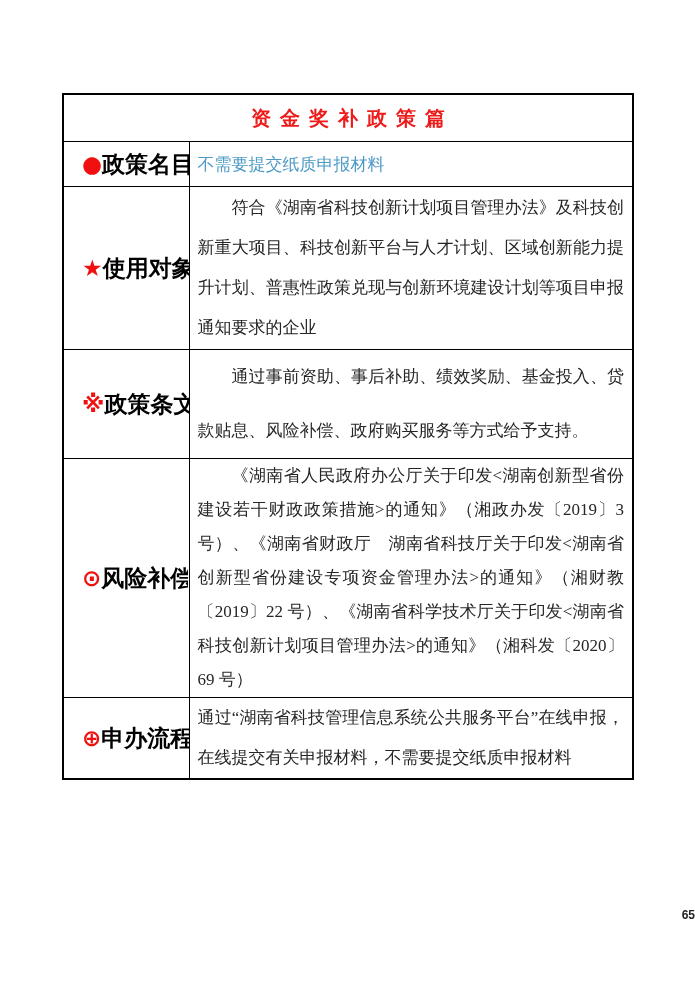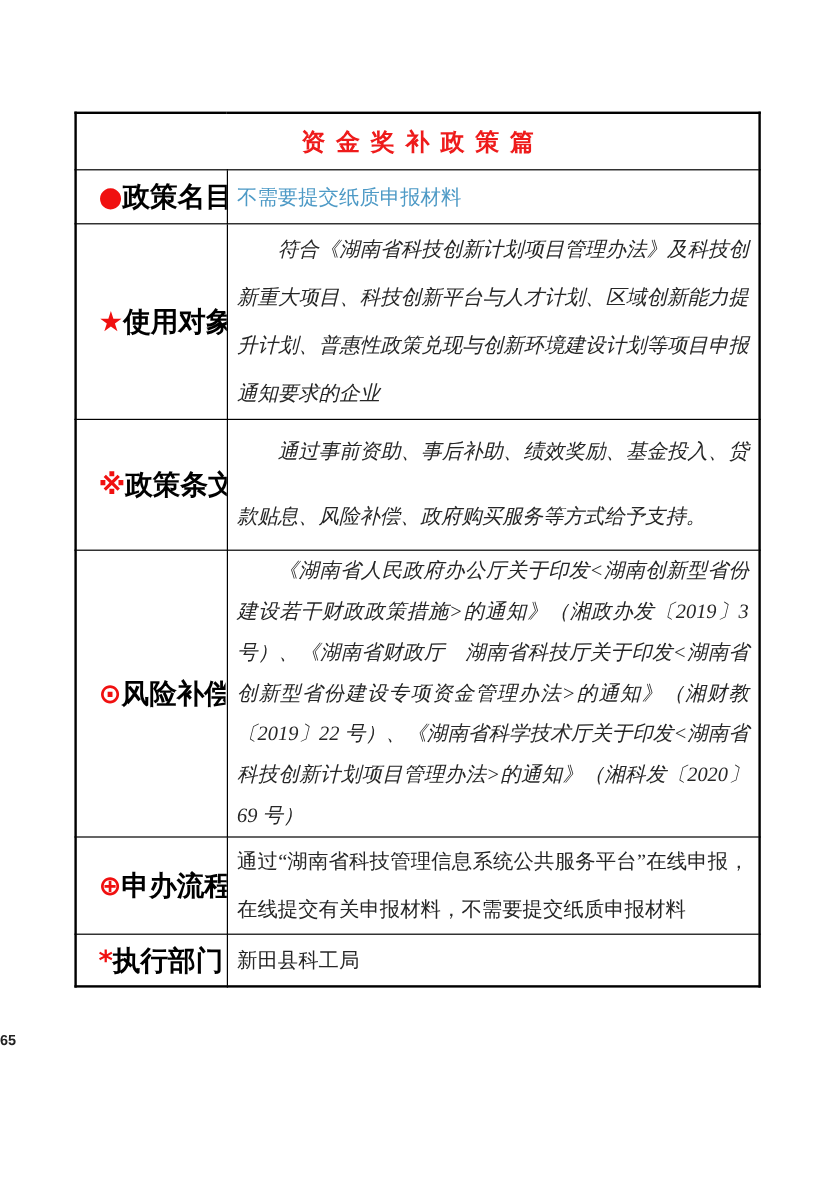--- a/index.html
+++ b/index.html
@@ -65,43 +65,43 @@
   
   td.val {
     font-size: 17px;
     color: #262626;
     padding: 0 8px;
   }
   td.val.justify {
     text-align: justify;
     text-justify: inter-character;
   }
-  td.val.indent { text-indent: 2em; font-style: italic; }
+  td.val.indent { text-indent: 2em; }
 
   tr.r-name td   { height: 42px; }
   tr.r-name td.val { color: #4e9ac6; }
   tr.r-target td { height: 160px; }
   tr.r-target td.val { line-height: 40px; }
   tr.r-clause td { height: 82px; }
   tr.r-clause td.val { line-height: 54px; }
   tr.r-basis td  { height: 229px; border-radius: 27px; }
   tr.r-basis td.val { line-height: 34px; }
   tr.r-process td{ height: 77px; }
   tr.r-process td.val { line-height: 40px; }
   tr.r-dept td   { height: 40px; }
   tr.r-contact td{ height: 40px; }
   tr.r-phone td  { height: 42px; }
   tr.r-phone td.val { padding-left: 15px; }
 
   .page-number {
     position: absolute;
     left: 0;
     right: 0;
-    top: 860px;
-    text-align: left;
+    top: 908px;
+    text-align: right;
     font-family: "Liberation Sans", sans-serif;
     font-size: 12px;
     font-weight: 600;
     color: #222;
   }
 </style>
 </head>
 <body>
 
 <div class="page">
@@ -135,24 +135,20 @@
     <tr class="r-basis">
       <td class="lbl"><span class="sym">⊙</span><span>风险补偿</span></td>
       <td class="val justify indent">《湖南省人民政府办公厅关于印发&lt;湖南创新型省份建设若干财政政策措施&gt;的通知》（湘政办发〔2019〕3 号）、《湖南省财政厅　湖南省科技厅关于印发&lt;湖南省创新型省份建设专项资金管理办法&gt;的通知》（湘财教〔2019〕22 号）、《湖南省科学技术厅关于印发&lt;湖南省科技创新计划项目管理办法&gt;的通知》（湘科发〔2020〕69 号）</td>
     </tr>
 
     <tr class="r-process">
       <td class="lbl"><span class="sym">⊕</span><span>申办流程</span></td>
       <td class="val justify">通过“湖南省科技管理信息系统公共服务平台”在线申报，在线提交有关申报材料，不需要提交纸质申报材料</td>
     </tr>
 
-    <tr class="r-dept">
-      <td class="lbl"><span class="sym">*</span><span>执行部门</span></td>
-      <td class="val">新田县科工局</td>
-    </tr>
 
 
 
   </tbody>
     </table>
 
   <div class="page-number">65</div>
 
 </div>
 

